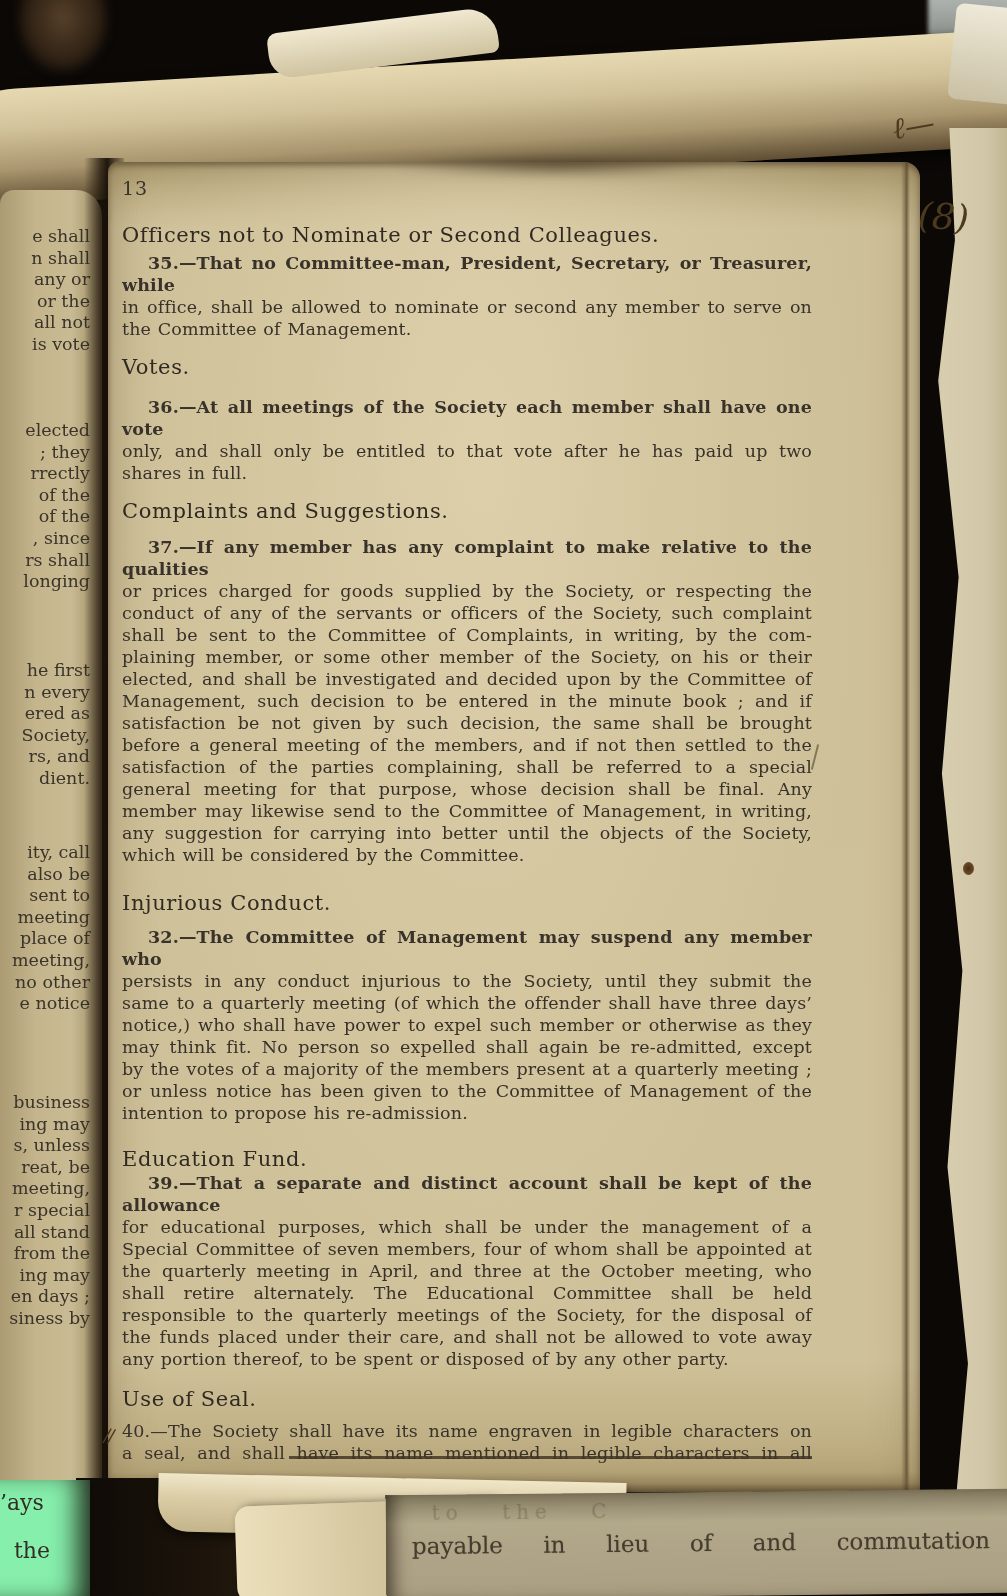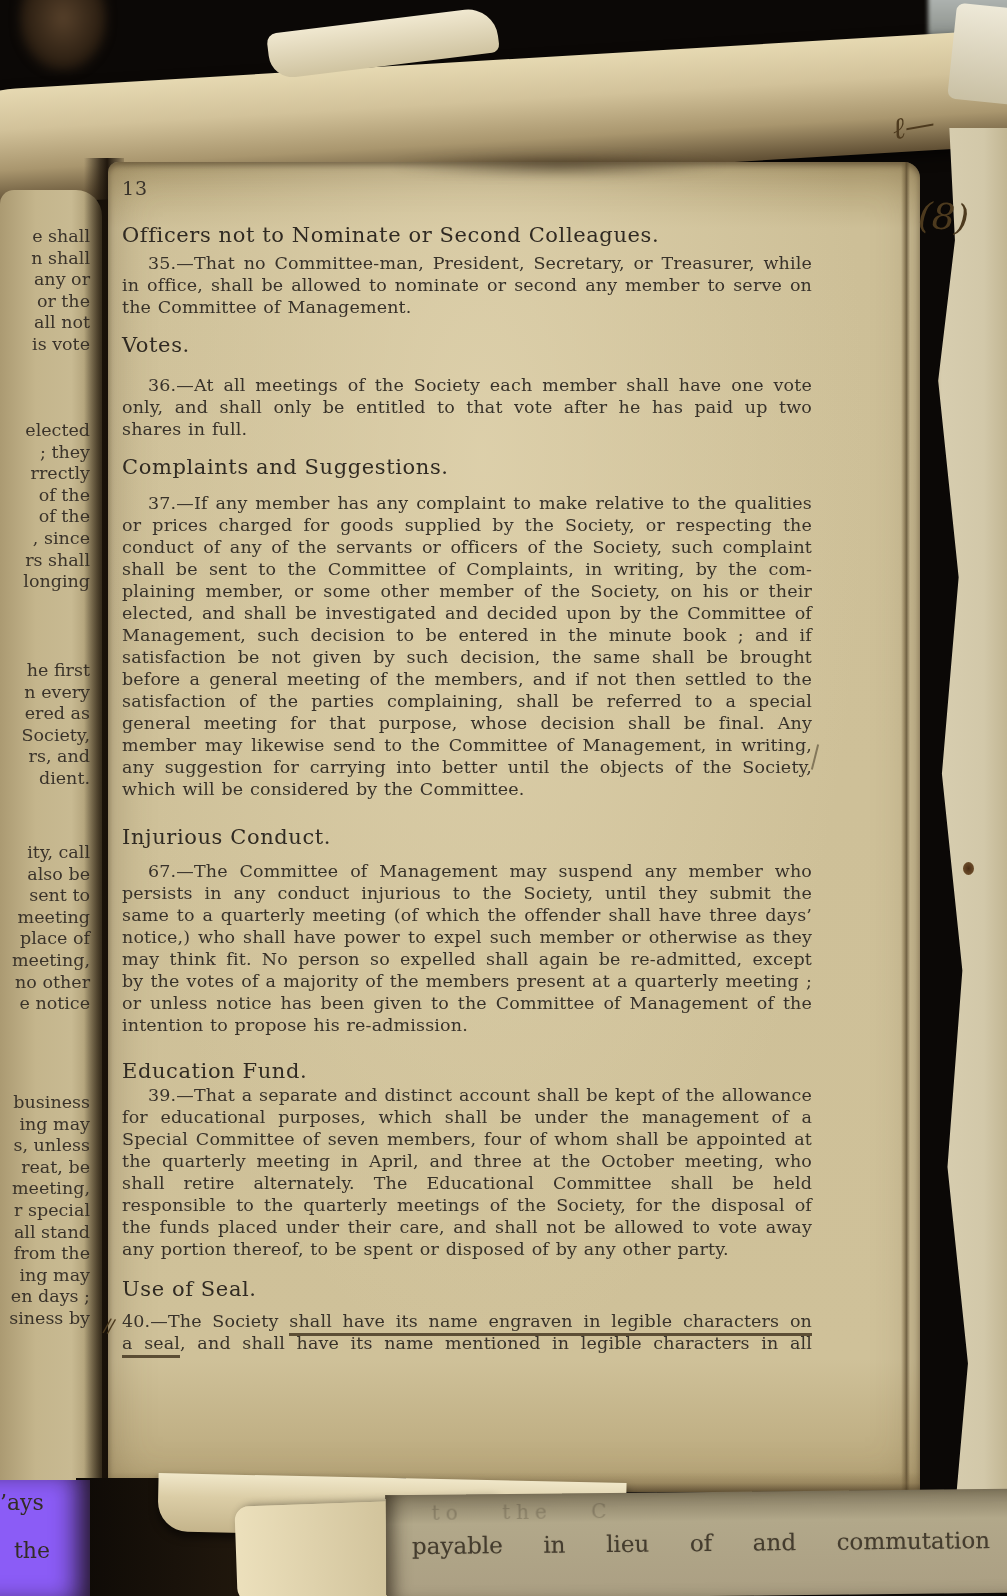--- a/index.html
+++ b/index.html
@@ -123,23 +123,23 @@
   .h38{ margin-top:24px; } .h39{ margin-top:22px; } .h40{ margin-top:16px; }
 
   .para{ position:relative; font-size:17.5px; }
   .p35{ margin-top:4px; } .p36{ margin-top:16px; } .p37{ margin-top:12px; }
   .p38{ margin-top:10px; } .p39{ margin-top:0; } .p40{ margin-top:8px; }
   .line{
     text-align:justify; text-align-last:justify; line-height:22px;
     letter-spacing:.15px; word-spacing:1px;
   }
   .line.last{ text-align-last:left; }
-  .para .line:first-child{ text-indent:26px; }
+  .para .line:first-child{ text-indent:26px;font-weight:bold; }
   .hand-underline{
-    box-shadow:0 3px 0 rgba(62,49,28,.8); padding-bottom:2px;
+    box-shadow:0 3px 0 rgba(62,49,28,.8); padding-bottom:15px;
   }
   .margin-mark{
     position:absolute; left:-18px; top:4px; font-size:19px; color:#4d3a1e;
     transform:rotate(12deg); letter-spacing:-2px;
   }
 
   
   .bottom-dark{
     position:absolute; left:76px; top:1478px; width:330px; height:118px;
     background:linear-gradient(90deg,#0e0a06,#241a0e 60%, #3a2c18);
@@ -158,21 +158,21 @@
     background:linear-gradient(90deg,#ece0bc,#c7b88f 80%);
     box-shadow:4px 0 8px rgba(0,0,0,.45); z-index:10;
   }
   .stack-3{
     position:absolute; left:494px; top:1494px; width:92px; height:102px;
     transform:rotate(-4deg); border-radius:10px;
     background:linear-gradient(90deg,#d9cda7,#baa97f); z-index:9;
   }
   .bottom-left-corner{
     position:absolute; left:0; top:1480px; width:90px; height:116px;
-    background:#8b5cf6;
+    background:#86efac;
     box-shadow:inset -22px 0 26px -10px rgba(18,11,5,.85);
     z-index:11; color:#332d25;
   }
   .blc-line1{ position:absolute; left:0px; top:10px; font-size:22px; }
   .blc-line2{ position:absolute; left:14px; top:58px; font-size:22px; }
 
   .bottom-strip{
     position:absolute; left:386px; top:1492px; width:640px; height:104px;
     transform:rotate(-.6deg);
     background:linear-gradient(180deg,#857b61 0%, #b2a88a 28%, #ab9f83 100%);
@@ -295,21 +295,21 @@
           <div class="line">before a general meeting of the members, and if not then settled to the</div>
           <div class="line">satisfaction of the parties complaining, shall be referred to a special</div>
           <div class="line">general meeting for that purpose, whose decision shall be final.  Any</div>
           <div class="line">member may likewise send to the Committee of Management, in writing,</div>
           <div class="line">any suggestion for carrying into better until the objects of the Society,</div>
           <div class="line last">which will be considered by the Committee.</div>
         </div>
 
       <div class="heading h38">Injurious Conduct.</div>
       <div class="para p38">
-          <div class="line">67.—The Committee of Management may suspend any member who</div>
+          <div class="line">32.—The Committee of Management may suspend any member who</div>
           <div class="line">persists in any conduct injurious to the Society, until they submit the</div>
           <div class="line">same to a quarterly meeting (of which the offender shall have three days’</div>
           <div class="line">notice,) who shall have power to expel such member or otherwise as they</div>
           <div class="line">may think fit.  No person so expelled shall again be re-admitted, except</div>
           <div class="line">by the votes of a majority of the members present at a quarterly meeting ;</div>
           <div class="line">or unless notice has been given to the Committee of Management of the</div>
           <div class="line last">intention to propose his re-admission.</div>
         </div>
 
       <div class="heading h39">Education Fund.</div>

